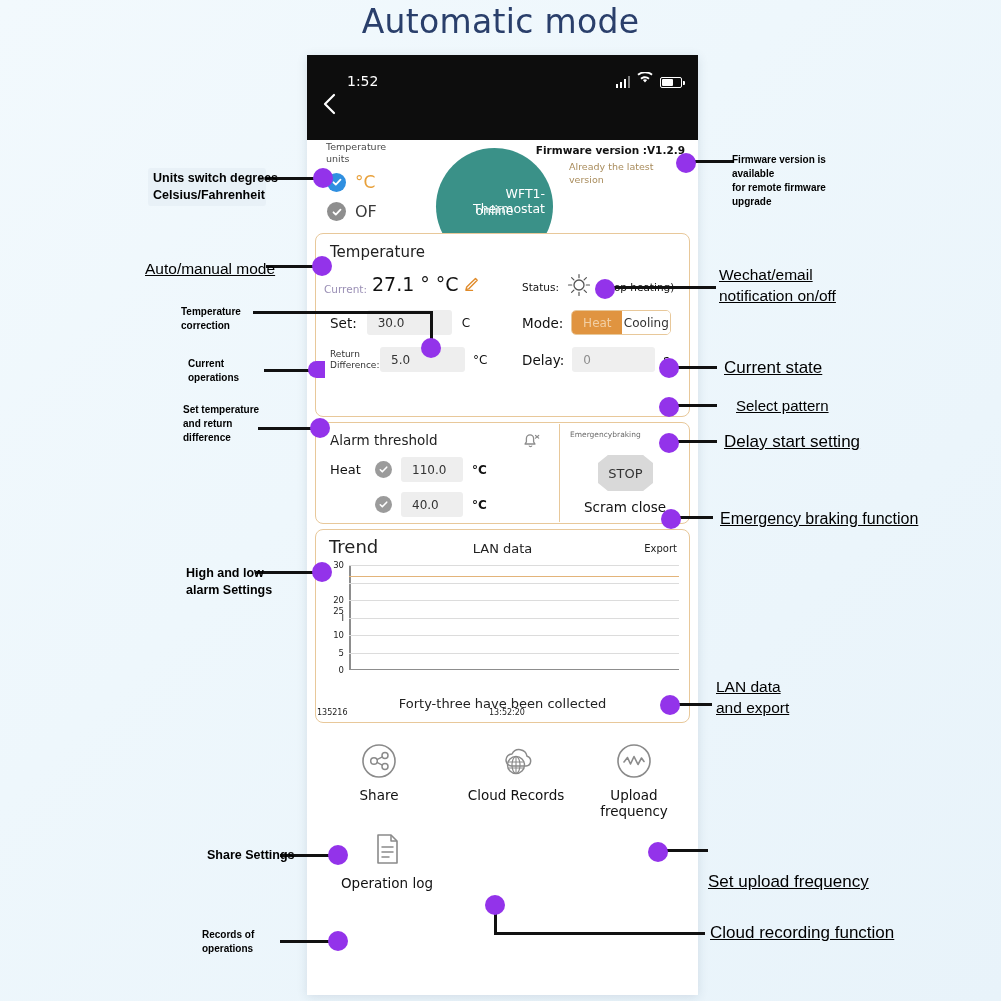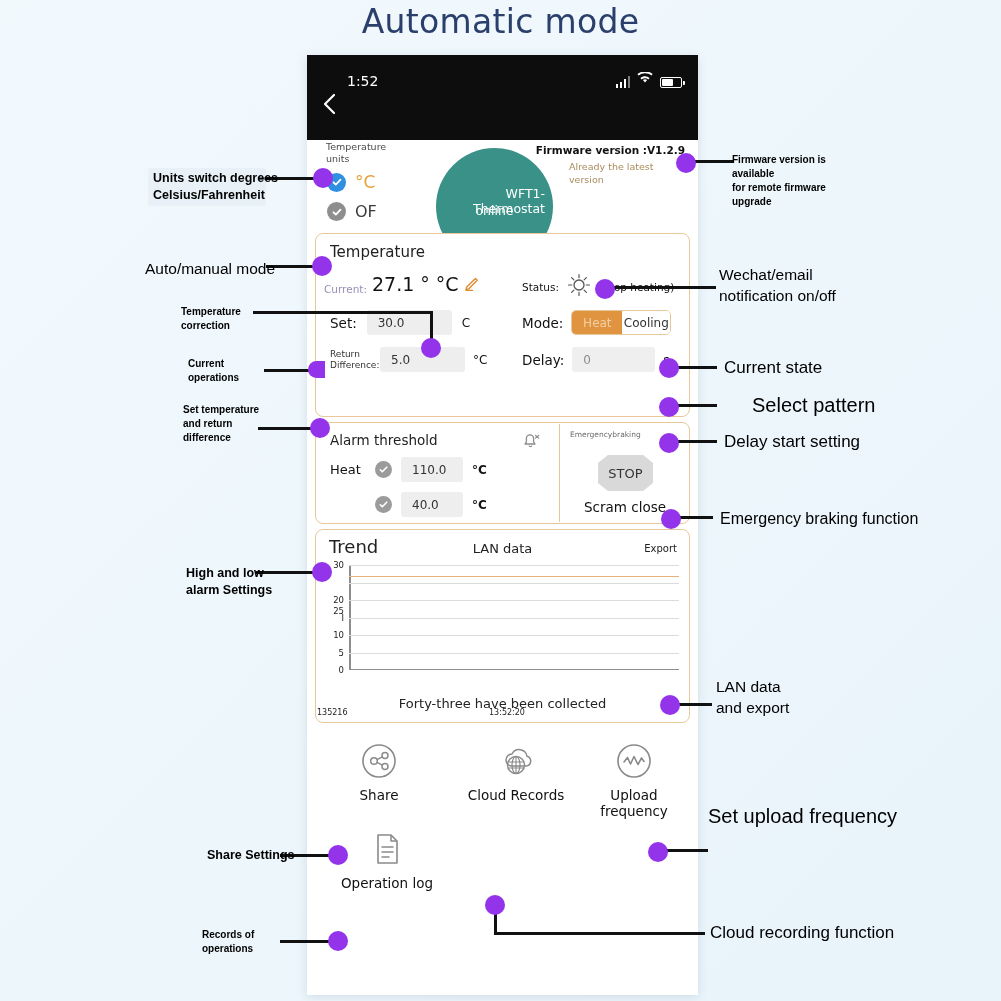--- a/index.html
+++ b/index.html
@@ -147,21 +147,21 @@
   .bot { position:absolute; left:0; top:672px; width:391px; height:268px; background:#fff; }
   .bitem { position:absolute; text-align:center; cursor:pointer; }
   .bicon { width:44px; height:44px; margin:0 auto 4px; }
   .blabel { font-size:13.5px; color:#111; font-family:"DejaVu Sans",sans-serif;}
   .dot { position:absolute; width:20px; height:20px; border-radius:50%; background:#9333ea; z-index:6; }
   .dot.sm { width:17px; height:17px; }
   .lead { position:absolute; background:#111; z-index:5; }
   .lead.h { height:2.5px; }
   .lead.v { width:2.5px; }
   .atext { position:absolute; z-index:7; }
-  .atext.lg { font-size:15.5px; line-height:21px; }
+  .atext.lg { font-size:15.5px; line-height:21px;text-decoration:underline; }
   .atext.md { font-size:12.5px; line-height:17px; font-weight:600; }
   .atext.sm { font-size:10px; line-height:14px; font-weight:600; }
   .hl-box { position:absolute; background:rgba(225,235,243,0.55); border-radius:3px; z-index:6; }
 </style>
 </head>
 <body>
 
 <div class="page-title">Automatic mode</div>
 
 <div class="phone">
@@ -465,35 +465,35 @@
 <div class="lead h" style="left:610px; top:286px; width:106px;"></div>
 <div class="atext lg" style="left:719px; top:264px; width:140px; white-space:pre-line;">Wechat/email
 notification on/off</div>
 
 <div class="dot" style="left:659px; top:358px;"></div>
 <div class="lead h" style="left:675px; top:366px; width:42px;"></div>
 <div class="atext lg" style="left:724px; top:357px; font-size:17px;">Current state</div>
 
 <div class="dot" style="left:659px; top:397px;"></div>
 <div class="lead h" style="left:675px; top:404px; width:42px;"></div>
-<div class="atext lg" style="left:752px; top:395px; font-size:20px;">Select pattern</div>
+<div class="atext lg" style="left:736px; top:395px; font-size:15px;">Select pattern</div>
 
 <div class="dot" style="left:659px; top:433px;"></div>
 <div class="lead h" style="left:675px; top:440px; width:42px;"></div>
 <div class="atext lg" style="left:724px; top:431px; font-size:17px;">Delay start setting</div>
 
 <div class="dot" style="left:661px; top:509px;"></div>
 <div class="lead h" style="left:677px; top:516px; width:36px;"></div>
 <div class="atext lg" style="left:720px; top:508px; font-size:16px;">Emergency braking function</div>
 
 <div class="dot" style="left:660px; top:695px;"></div>
 <div class="lead h" style="left:676px; top:703px; width:36px;"></div>
 <div class="atext lg" style="left:716px; top:676px; width:130px; white-space:pre-line;">LAN data
 and export</div>
 
 <div class="dot" style="left:648px; top:842px;"></div>
 <div class="lead h" style="left:664px; top:849px; width:44px;"></div>
-<div class="atext lg" style="left:708px; top:806px; font-size:20px;">Set upload frequency</div>
+<div class="atext lg" style="left:708px; top:871px; font-size:17px;">Set upload frequency</div>
 
 <div class="dot" style="left:485px; top:895px;"></div>
 <div class="lead v" style="left:494px; top:905px; height:29px;"></div>
 <div class="lead h" style="left:494px; top:932px; width:211px;"></div>
 <div class="atext lg" style="left:710px; top:922px; font-size:17px;">Cloud recording function</div>
 
 </body></html>

